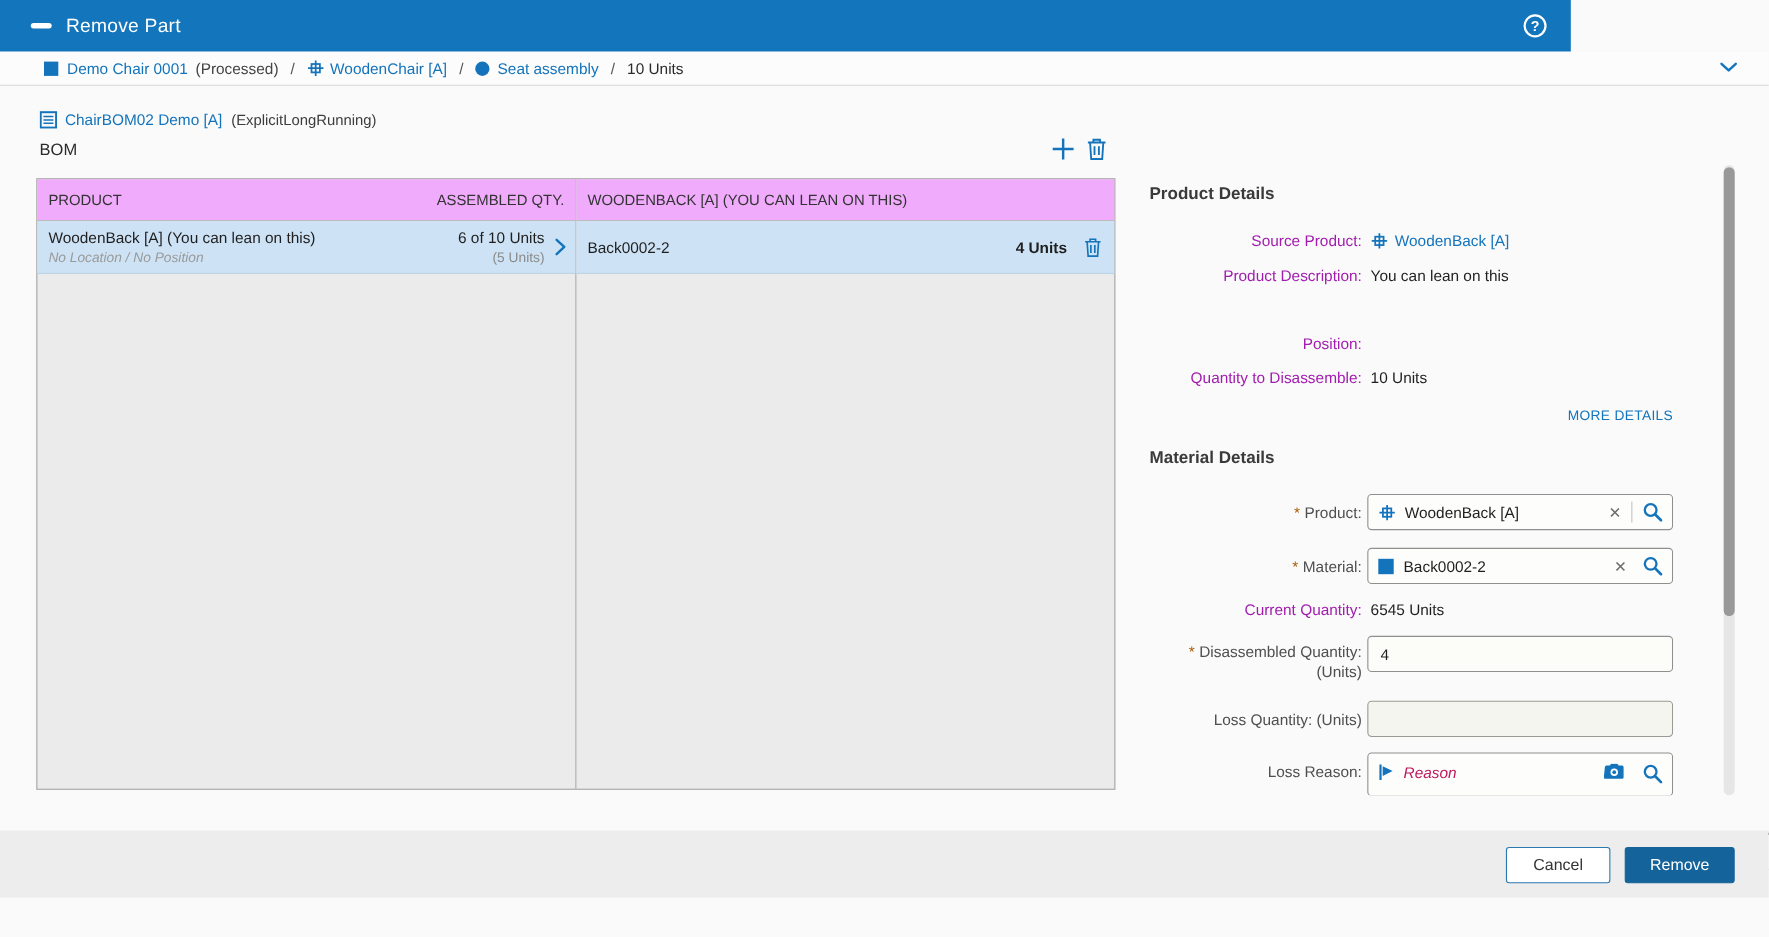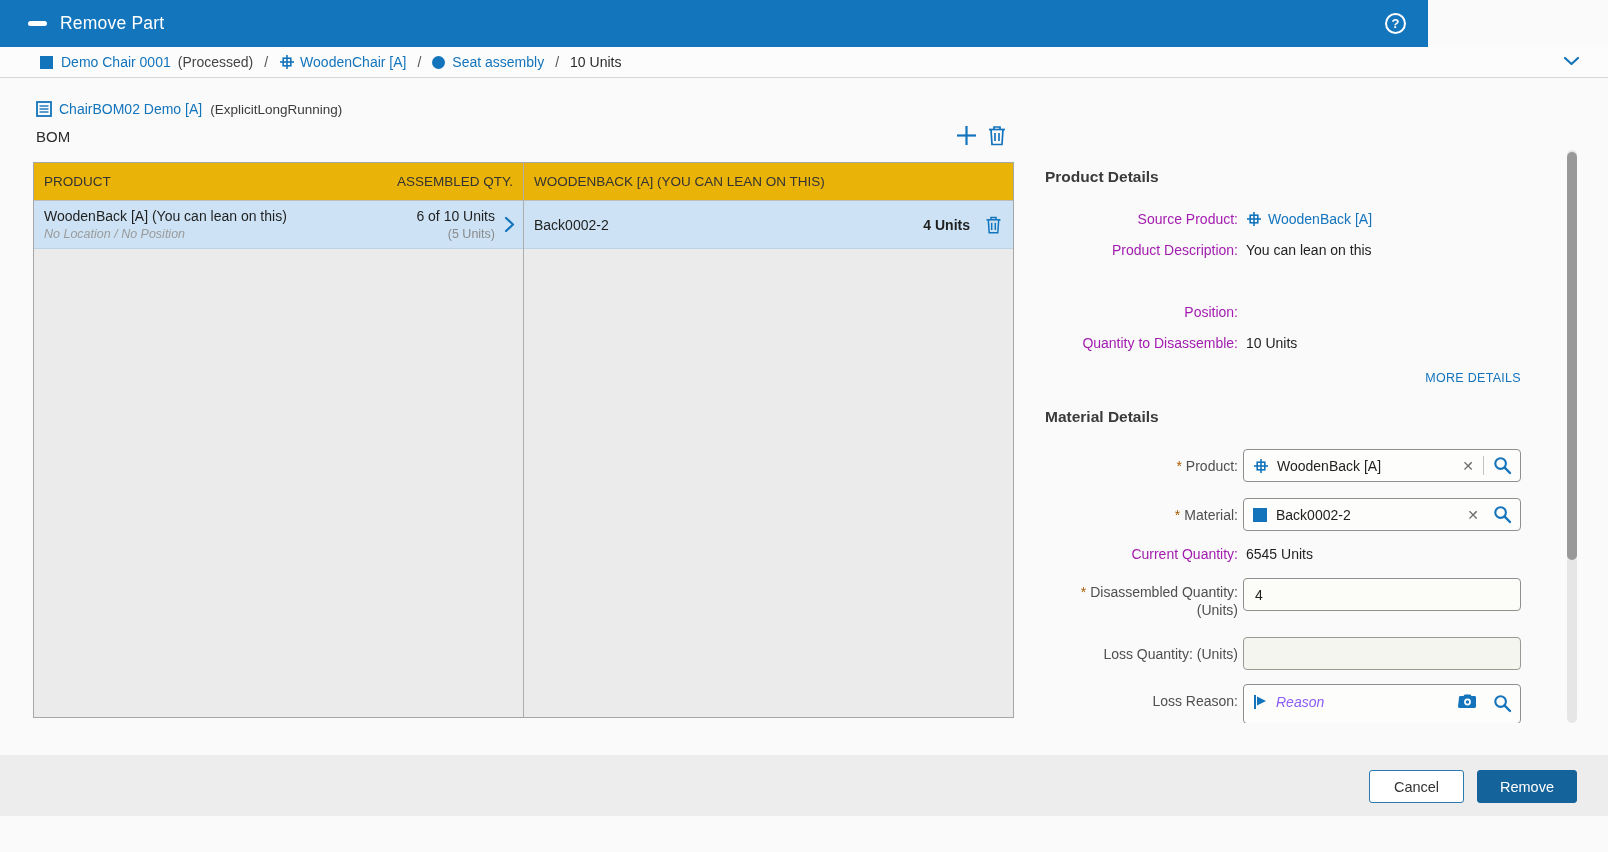--- a/index.html
+++ b/index.html
@@ -51,21 +51,21 @@
 
   
   .bom-table{
     position:absolute;left:33px;top:162px;width:981px;height:556px;
     border:1px solid #a6a6a6;box-sizing:border-box;background:#ebebeb;
     display:flex;
   }
   .panel-left{width:489px;border-right:1px solid #adadad;display:flex;flex-direction:column;}
   .panel-right{flex:1;display:flex;flex-direction:column;}
   .tbl-head{
-    height:38px;background:#eab308;border-bottom:1px solid #bdbdbd;
+    height:38px;background:#f0abfc;border-bottom:1px solid #bdbdbd;
     display:flex;align-items:center;font-size:13.5px;color:#333;
     padding:0 10px;box-sizing:border-box;flex:0 0 auto;
   }
   .tbl-head .col-right{margin-left:auto;}
   .sel-row{
     height:48px;background:#cde3f5;border-bottom:1px solid #bdd2e3;
     display:flex;align-items:center;padding:0 8px 0 10px;box-sizing:border-box;
     flex:0 0 auto;cursor:pointer;
   }
   .row-main{font-size:14px;color:#1f1f1f;line-height:19px;}
@@ -101,21 +101,21 @@
   .fld .sq-icon{width:14px;height:14px;background:#1374BC;margin-right:9px;flex:0 0 auto;}
   .fld .clear{margin-left:auto;color:#6d6d6d;font-size:14px;cursor:pointer;padding:0 4px;}
   .fld .vdiv{width:1px;height:19px;background:#c2c2c2;margin:0 7px 0 5px;}
   .fld .search{cursor:pointer;margin-left:2px;}
   .fld input{
     border:none;outline:none;background:transparent;font-size:14px;
     font-family:"Liberation Sans",sans-serif;color:#1f1f1f;width:100%;
   }
   .fld.disabled{background:#f5f5ef;border-color:#9a9a94;}
   .fld.reason{height:40px;align-items:flex-start;padding-top:9px;}
-  .fld .placeholder{color:#8b5cf6;font-style:italic;margin-right:auto;}
+  .fld .placeholder{color:#be185d;font-style:italic;margin-right:auto;}
   .fld .cam{margin-left:auto;cursor:pointer;margin-right:14px;}
 
   
   .scroll-track{position:absolute;left:1567px;top:150px;width:10px;height:573px;background:#e6e6e6;border-radius:5px;}
   .scroll-thumb{position:absolute;left:1567px;top:152px;width:10px;height:408px;background:#999;border-radius:5px;cursor:grab;}
 
   
   .comments{
     position:absolute;left:0;top:757px;width:1608px;height:34px;
     background:#fcfcfc;border-top:2px solid #000000;border-bottom:1px solid #cccccc;

